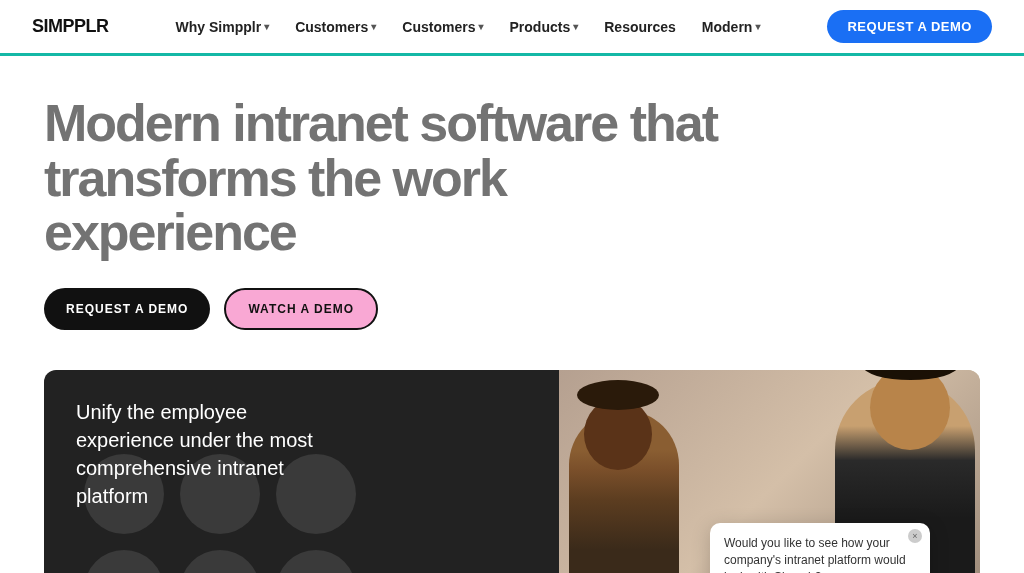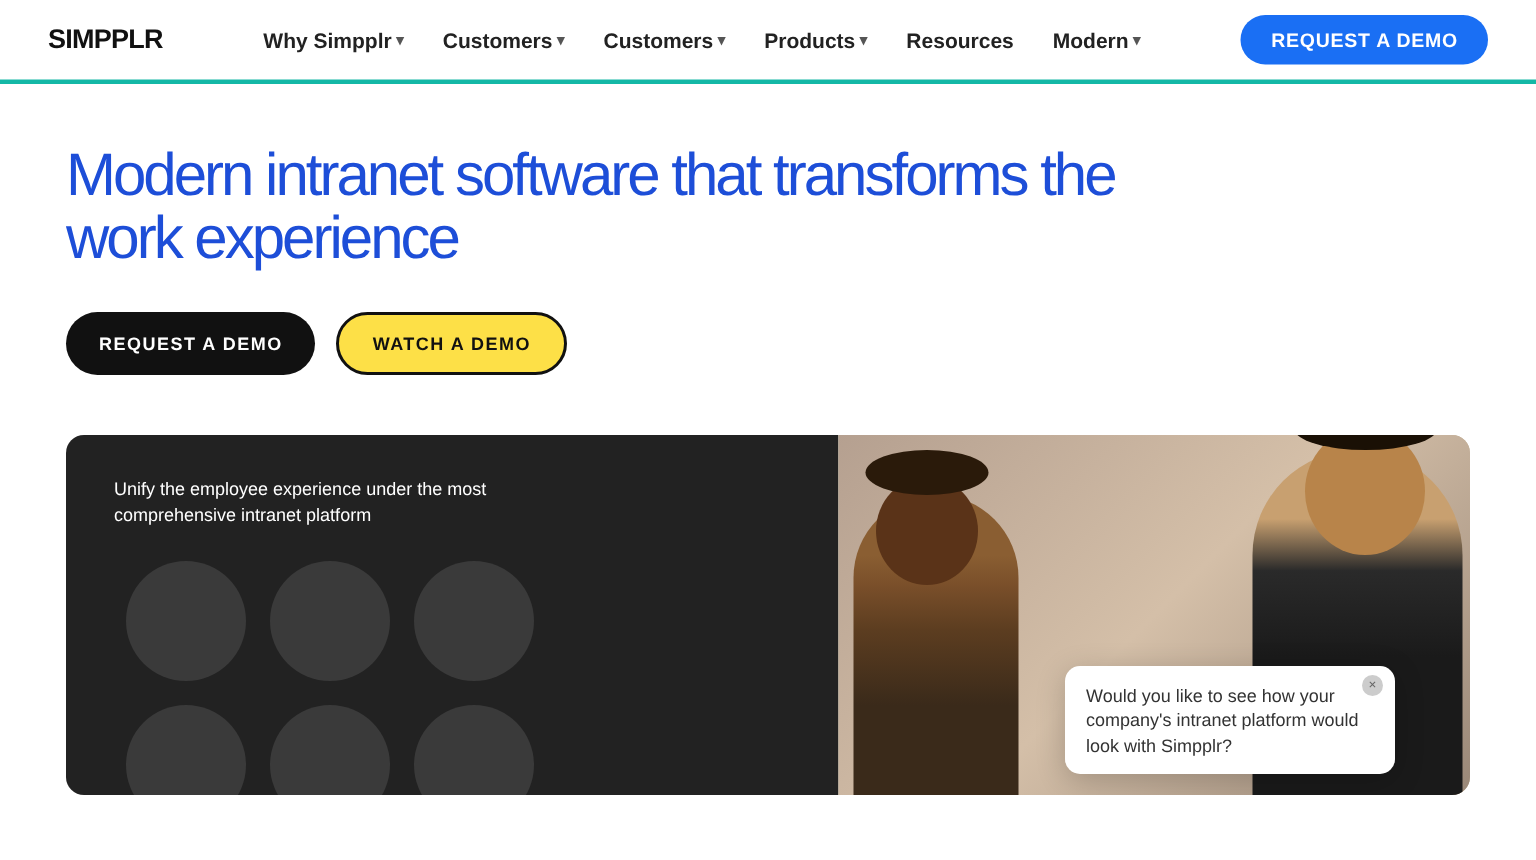--- a/index.html
+++ b/index.html
@@ -26,33 +26,33 @@
       background: #1a6ff4; color: #fff; border: none; border-radius: 30px;
       padding: 9px 20px; font-size: 13px; font-weight: 700; cursor: pointer;
       letter-spacing: 0.5px; white-space: nowrap;
     }
 
     
     .hero-section {
       padding: 40px 44px 20px 44px;
     }
     .hero-headline {
-      font-size: 40px; font-weight: 400; line-height: 1.05; color: #1d4ed8; max-width: 720px;
+      font-size: 52px; font-weight: 700; line-height: 1.05; color: #737373; max-width: 720px;
       letter-spacing: -2px;
     }
     .hero-buttons {
       display: flex; gap: 14px; margin-top: 28px;
     }
     .btn-dark {
       background: #111; color: #fff; border: none; border-radius: 30px;
       padding: 12px 22px; font-size: 12px; font-weight: 700; cursor: pointer;
       letter-spacing: 1px;
     }
     .btn-outline {
-      background: #fde047; color: #111; border: 2px solid #111; border-radius: 30px;
+      background: #f9a8d4; color: #111; border: 2px solid #111; border-radius: 30px;
       padding: 12px 22px; font-size: 12px; font-weight: 700; cursor: pointer;
       letter-spacing: 1px;
     }
 
     
     .banner {
       margin: 20px 44px 0 44px;
       border-radius: 12px;
       overflow: hidden;
       display: flex;
@@ -64,21 +64,21 @@
       display: flex; align-items: flex-start; padding: 28px 32px;
     }
     .banner-circles {
       position: absolute; bottom: -20px; left: 40px;
       display: grid; grid-template-columns: repeat(3, 80px); gap: 16px;
     }
     .circle {
       width: 80px; height: 80px; border-radius: 50%; background: #3a3a3a;
     }
     .banner-text {
-      font-size: 12px; color: #fff; font-weight: 500; line-height: 1.4;
+      font-size: 20px; color: #fff; font-weight: 500; line-height: 1.4;
       max-width: 260px; position: relative; z-index: 2;
     }
 
     .banner-right {
       width: 45%; background: #c8b89a; position: relative; overflow: hidden;
     }
 
     
     .chat-widget {
       position: absolute; bottom: 12px; right: 16px;

